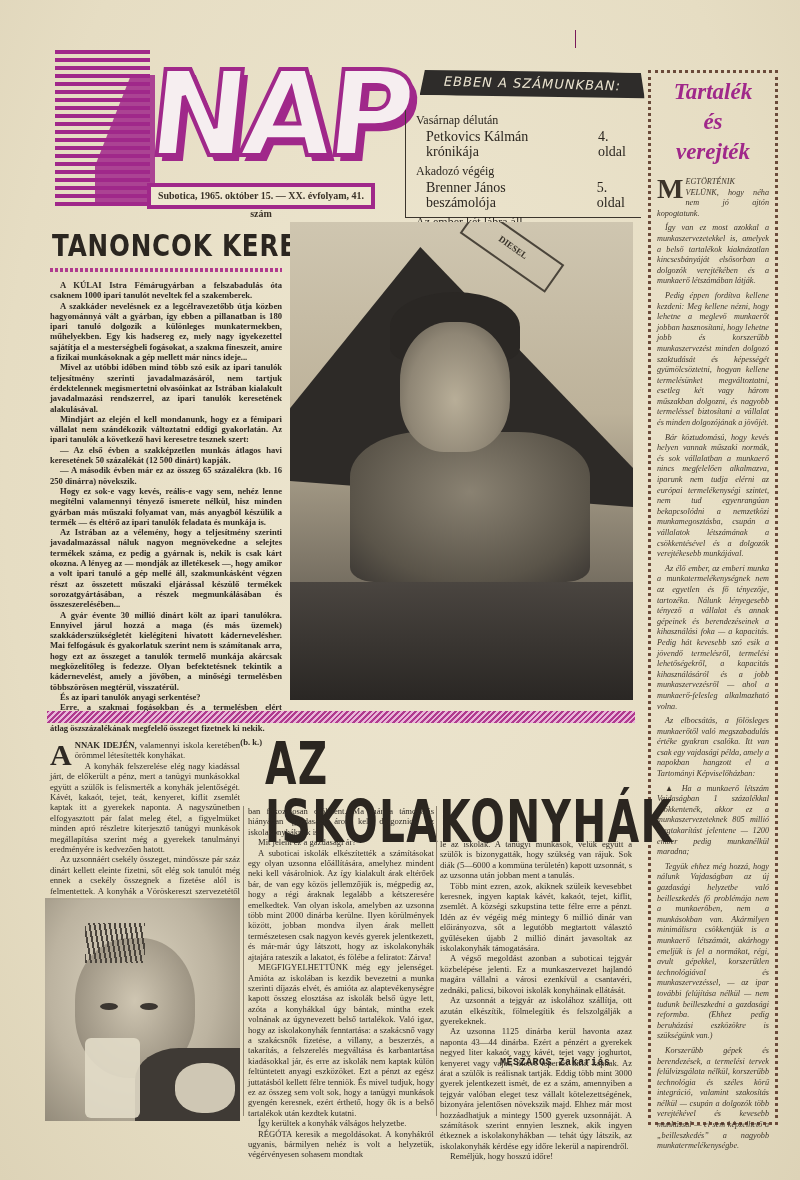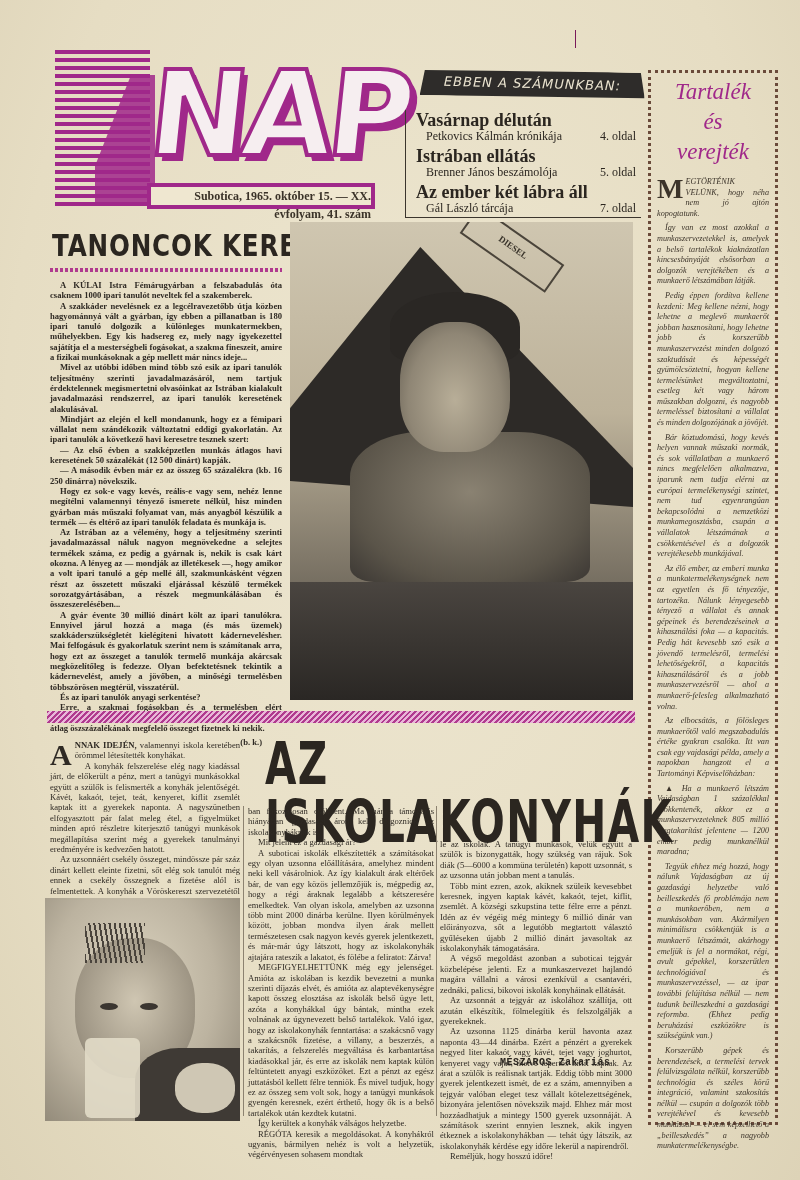--- a/index.html
+++ b/index.html
@@ -17,38 +17,38 @@
   
   .logo-box { left:55px; top:50px; width:330px; height:160px; }
   .logo-stripes { position:absolute; left:0; top:0; width:95px; height:160px;
     background: repeating-linear-gradient(180deg, #a0288a 0 4px, transparent 4px 8px); }
   .logo-stripes::after { content:""; position:absolute; left:40px; top:25px; width:60px; height:130px;
     background:#a0288a; clip-path: polygon(60% 0,100% 0,100% 100%,0 100%,0 70%); opacity:.85; }
   .logo-text { position:absolute; left:95px; top:5px; font-family:"DejaVu Sans", sans-serif;
     font-weight:bold; font-size:118px; letter-spacing:-6px; color:#f6eef0;
     -webkit-text-stroke:4px #a0288a; text-shadow:6px 6px 0 #a0288a; line-height:1; transform:skewX(-6deg); }
   .dateline { position:absolute; left:92px; top:133px; width:220px; height:18px;
-    border:4px solid #a0288a; background:#efe7d0; font-size:12px; font-weight:bold;
-    line-height:18px; text-align:right; color:#3a3228; }
+    border:4px solid #a0288a; background:#efe7d0; font-size:10px; font-weight:bold;
+    line-height:18px; text-align:center; color:#3a3228; }
 
   
   .toc-banner { left:420px; top:70px; width:225px; height:28px; background:#2e2c2a;
     color:#eae3cf; font-family:"DejaVu Sans", sans-serif; font-size:13px; font-style:italic;
     letter-spacing:1px; line-height:28px; text-align:center; transform:rotate(1.5deg);
     clip-path: polygon(2% 10%, 98% 0, 100% 90%, 0 100%); }
   .toc { left:416px; top:112px; width:220px; }
-  .toc-item-title { font-family:"Liberation Serif", serif; font-weight:bold; font-size:18px; color:#2b2620; line-height:17px; }
-  .toc-item-sub { font-size:12px; line-height:15px; display:flex; justify-content:space-between; padding-left:10px; margin-bottom:4px;gap:28px; }
+  .toc-item-title { font-family:"Liberation Serif", serif; font-weight:normal; font-size:12px; color:#2b2620; line-height:17px; }
+  .toc-item-sub { font-size:14px; line-height:15px; display:flex; justify-content:center; padding-left:10px; margin-bottom:4px;gap:28px; }
   .toc-rule { left:405px; top:110px; width:1px; height:108px; background:#3b352d; }
   .toc-bottom-rule { left:405px; top:217px; width:236px; height:1px; background:#3b352d; }
 
   
   .side-col { left:648px; top:70px; width:130px; height:1055px;
     border:3px dotted #6a4a3a; padding:0 6px; box-sizing:border-box; }
-  .side-title { font-family:"Liberation Serif", serif; font-style:italic; font-weight:normal;
+  .side-title { font-family:"Liberation Serif", serif; font-style:italic; font-weight:bold;
     font-size:23px; color:#a0288a; text-align:center; line-height:30px; margin-top:4px; }
   .side-body { font-family:"Liberation Serif", serif; font-style:italic; font-size:8.2px;
     line-height:10.6px; text-align:justify; margin-top:10px; color:#3c342a; }
   .side-body p { margin:0 0 4px 0; text-indent:8px; }
   .side-body .dropcap { float:left; font-size:28px; line-height:24px; font-weight:bold; margin-right:2px; font-style:normal; }
 
   
   .headline1 { left:52px; top:228px; font-family:"DejaVu Sans", sans-serif; font-weight:bold;
     font-size:30px; letter-spacing:1px; transform:scaleX(.82); transform-origin:left; color:#2b2620; }
   .wavy1 { left:50px; top:268px; width:232px; height:4px;
@@ -123,21 +123,21 @@
   <div class="abs toc-bottom-rule"></div>
   <div class="abs toc">
     <div>
       <div class="toc-item-title">Vasárnap délután</div>
       <div class="toc-item-sub">
         <span>Petkovics Kálmán krónikája</span>
         <span>4. oldal</span>
       </div>
     </div>
     <div>
-      <div class="toc-item-title">Istrában ellátás</div>
+      <div class="toc-item-title">Akadozó végéig</div>
       <div class="toc-item-sub">
         <span>Brenner János beszámolója</span>
         <span>5. oldal</span>
       </div>
     </div>
     <div>
       <div class="toc-item-title">Az ember két lábra áll</div>
       <div class="toc-item-sub">
         <span>Gál László tárcája</span>
         <span>7. oldal</span>

